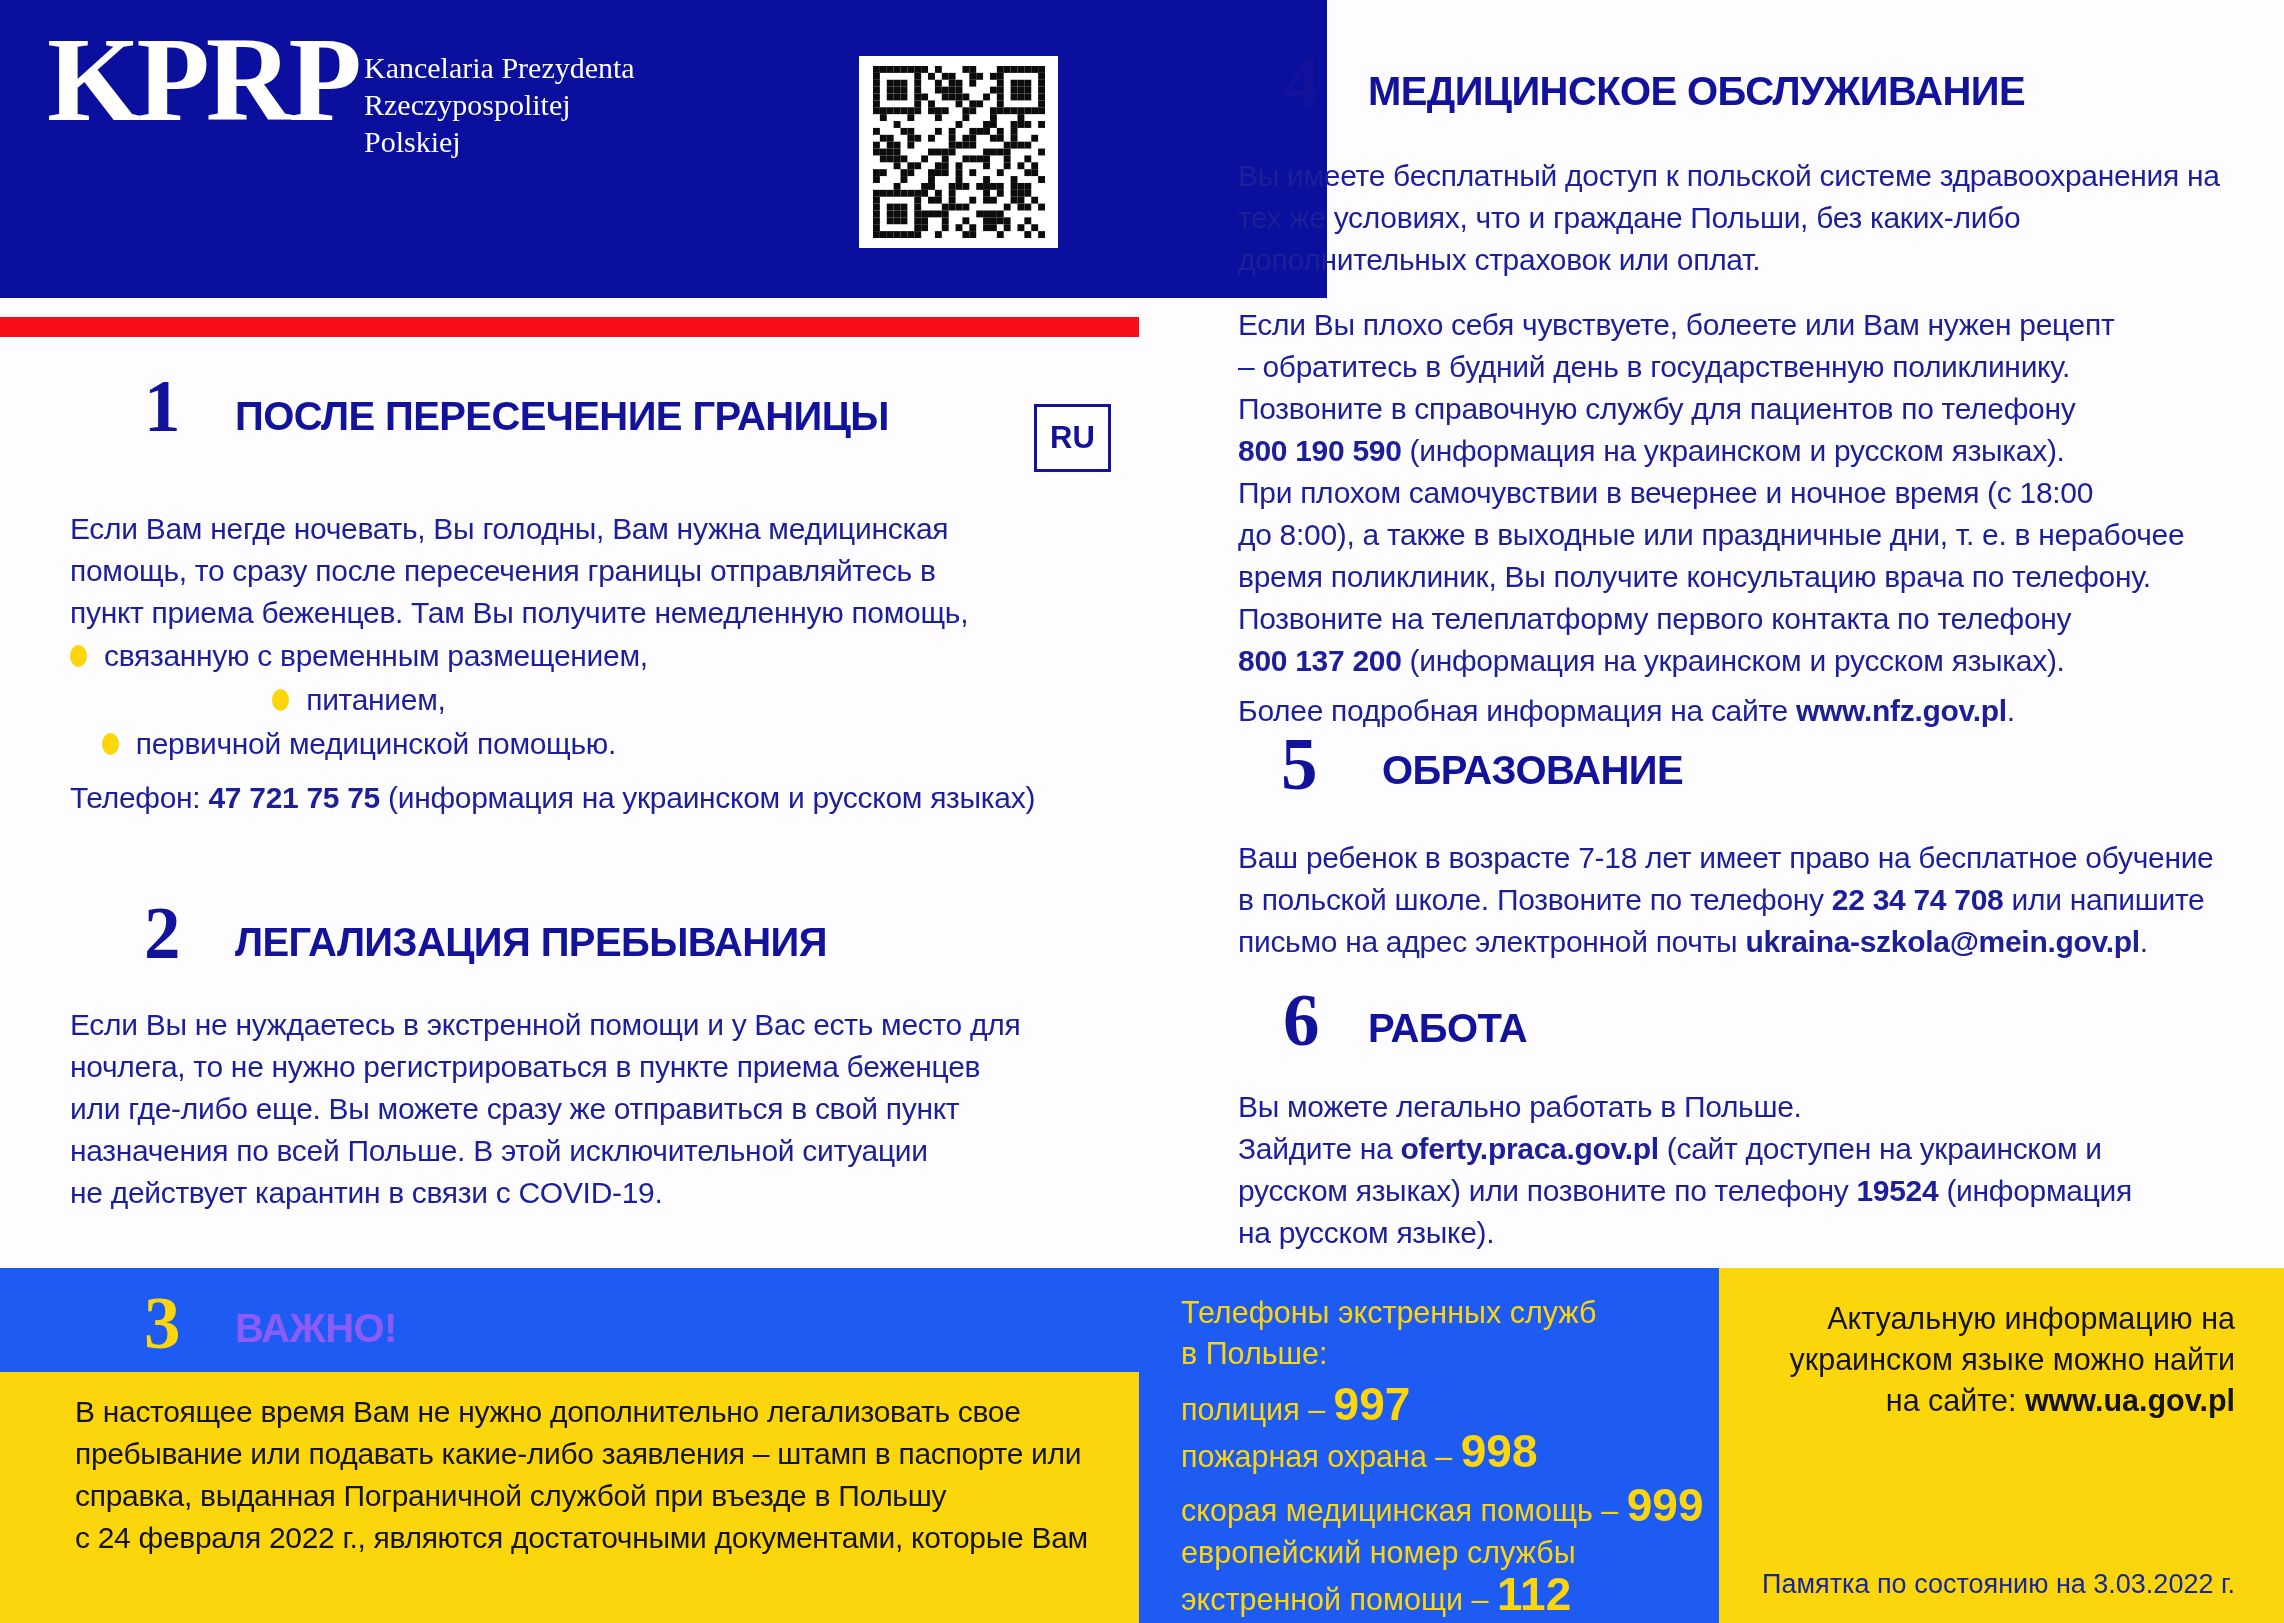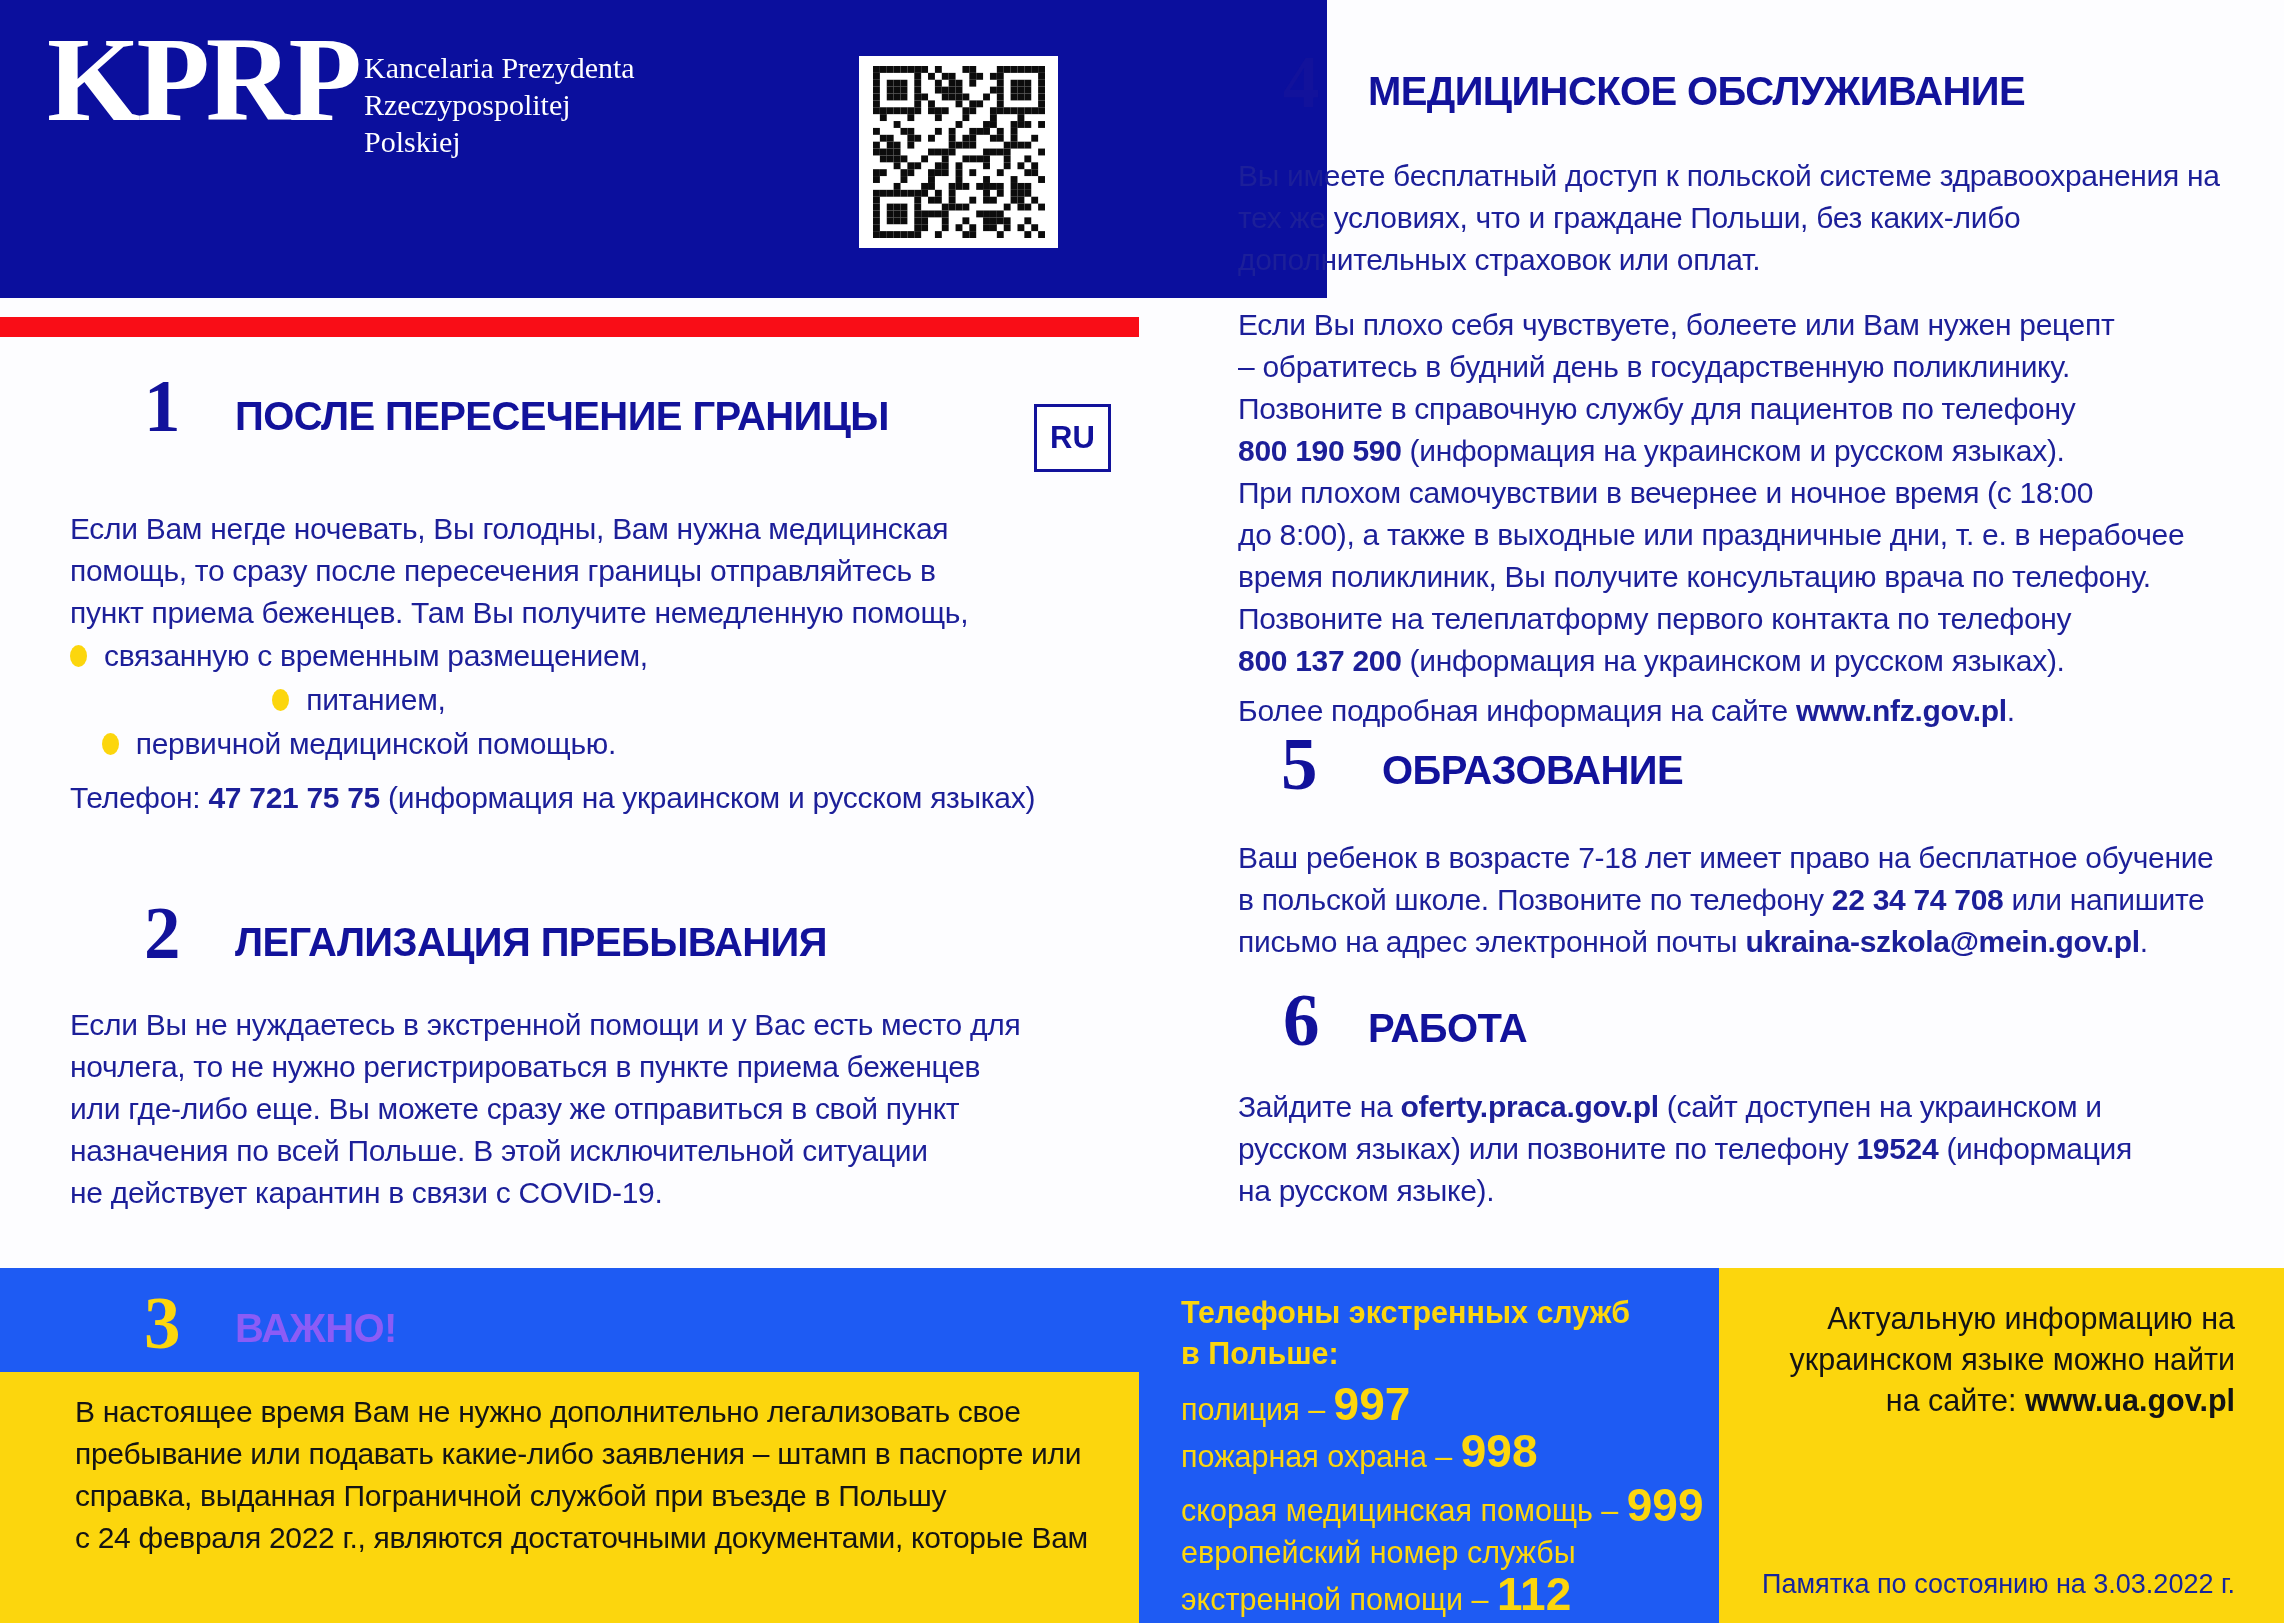--- a/index.html
+++ b/index.html
@@ -75,21 +75,21 @@
   .band-yellow-left { position:absolute; left:0;      top:1372px; width:1139px; height:251px; background:#fcd60d; }
   .band-blue-mid    { position:absolute; left:1139px; top:1268px; width:580px;  height:355px; background:#1e5bf3; }
   .band-yellow-right{ position:absolute; left:1719px; top:1268px; width:565px;  height:355px; background:#fcd60d; }
 
   #n3 { left:144px; top:1287px; color:#fcd60d; }
   #t3 { left:235px; top:1308px; color:#8b5cf6; }
   #p3a { left:75px; top:1391px; color:#141414; }
 
   .em-h {
     position:absolute; left:1181px; top:1292px;
-    font-size:30.5px; line-height:41px; color:#fcd60d; white-space:nowrap;font-weight:bold;
+    font-size:30.5px; line-height:41px; color:#fcd60d; white-space:nowrap;
   }
   .em-list {
     position:absolute; left:1181px; top:1383px;
     font-size:30.5px; line-height:42px; color:#fcd60d; white-space:nowrap;
   }
   .em-list .gap { margin-top:6.5px; }
   .em-num { font-weight:700; font-size:46px; }
 
   .info {
     position:absolute; right:49px; top:1298px; text-align:right;
@@ -486,20 +486,21 @@
   <div class="stitle" id="t5">ОБРАЗОВАНИЕ</div>
   <div class="para" id="p5">
     <div>Ваш ребенок в возрасте 7-18 лет имеет право на бесплатное обучение</div>
     <div><span>в польской школе. Позвоните по телефону </span><span class="b">22 34 74 708</span><span> или напишите</span></div>
     <div><span>письмо на адрес электронной почты </span><span class="b">ukraina-szkola@mein.gov.pl</span><span>.</span></div>
   </div>
 
   <div class="bignum" id="n6">6</div>
   <div class="stitle" id="t6">РАБОТА</div>
   <div class="para" id="p6">
+    <div>Вы можете легально работать в Польше.</div>
     <div><span>Зайдите на </span><span class="b">oferty.praca.gov.pl</span><span> (сайт доступен на украинском и</span></div>
     <div><span>русском языках) или позвоните по телефону </span><span class="b">19524</span><span> (информация</span></div>
     <div>на русском языке).</div>
   </div>
 
   <div class="band-blue-left"></div>
   <div class="band-yellow-left"></div>
   <div class="band-blue-mid"></div>
   <div class="band-yellow-right"></div>
 

